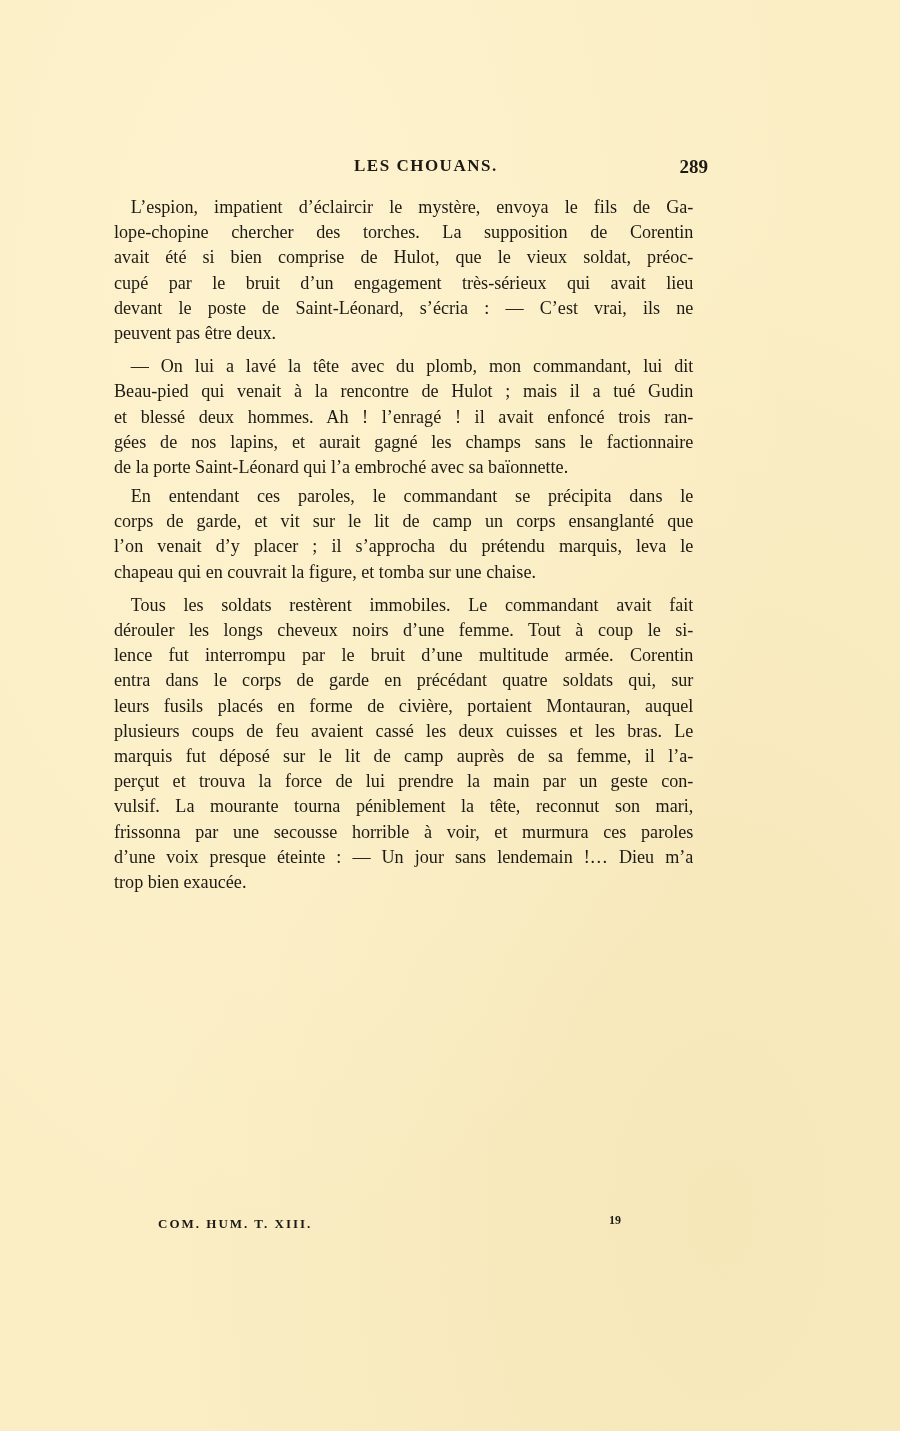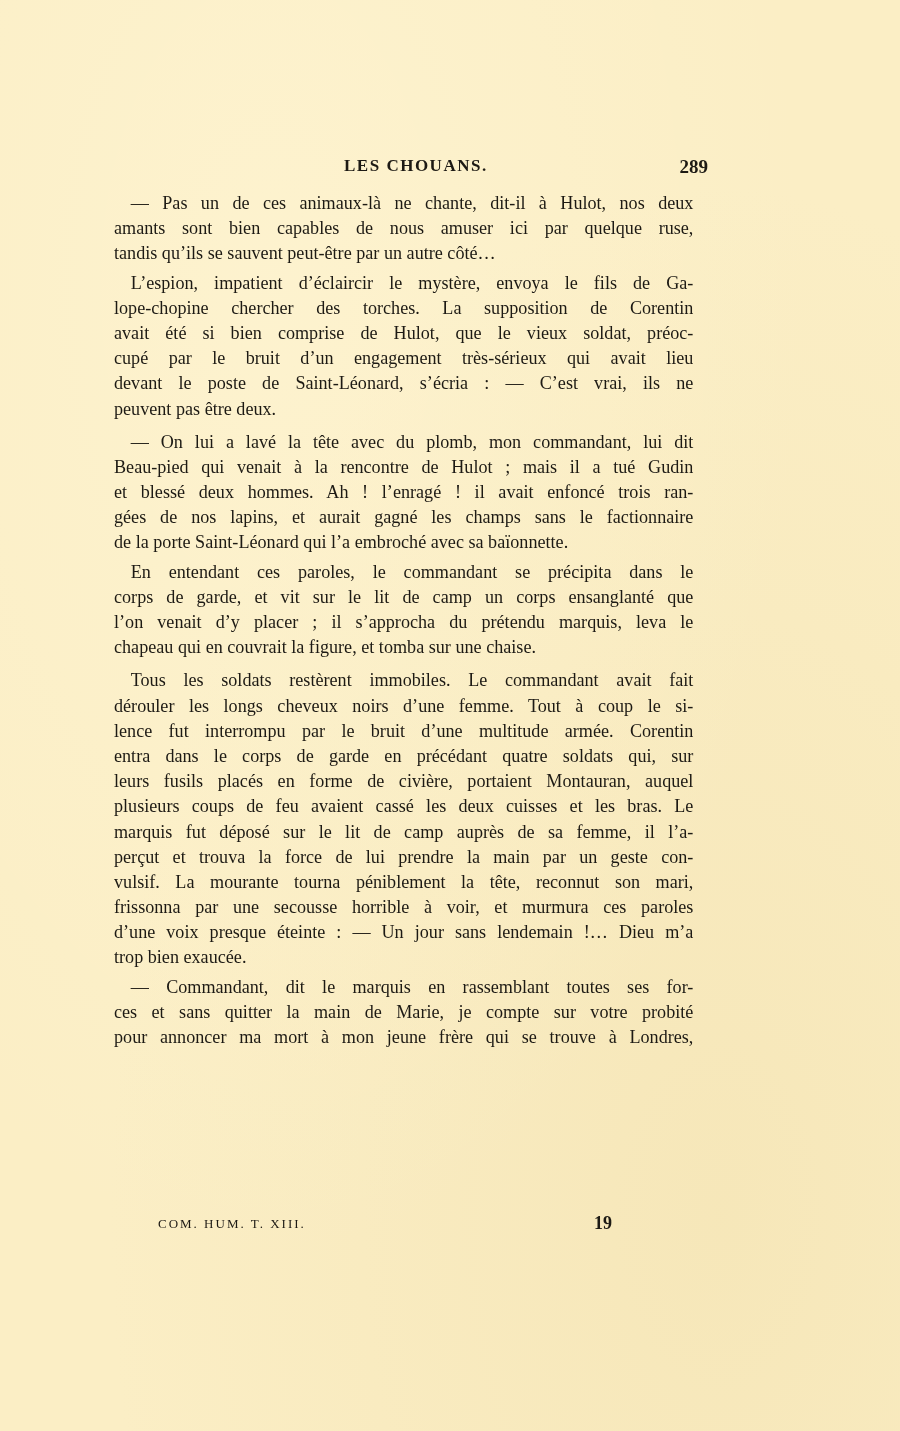--- a/index.html
+++ b/index.html
@@ -27,21 +27,21 @@
     }
     .header {
       position: absolute;
       left: 112px;
       top: 156px;
       width: 580px;
       height: 30px;
     }
     .running-title {
       position: absolute;
-      left: 232px;
+      left: 242px;
       top: 0;
       font-size: 17px;
       font-weight: bold;
       letter-spacing: 1.5px;
     }
     .page-number {
       position: absolute;
       right: -16px;
       top: 0;
       font-size: 19px;
@@ -79,48 +79,43 @@
       left: 158px;
       top: 1213px;
       width: 480px;
       height: 30px;
     }
     .signature {
       position: absolute;
       left: 0;
       top: 3px;
       font-size: 13px;
-      font-weight: normal;
+      font-weight: bold;
       letter-spacing: 2px;
     }
     .signature-number {
       position: absolute;
-      left: 436px;
+      left: 451px;
       top: 0;
-      font-size: 18px;
+      font-size: 12px;
       font-weight: bold;
     }
   </style>
 </head>
 <body>
 
 <div class="page">
 
   <div class="header">
     <span class="running-title">LES CHOUANS.</span>
     <span class="page-number">289</span>
   </div>
 
   <div class="body-text" id="body-text">
       <div class="para-gap"></div>
-      <div class="paragraph">
-        <div class="line indent">— Pas un de ces animaux-là ne chante, dit-il à Hulot, nos deux</div>
-        <div class="line">amants sont bien capables de nous amuser ici par quelque ruse,</div>
-        <div class="line last">tandis qu’ils se sauvent peut-être par un autre côté…</div>
-      </div>
       <div class="para-gap"></div>
       <div class="paragraph">
         <div class="line indent">L’espion, impatient d’éclaircir le mystère, envoya le fils de Ga-</div>
         <div class="line">lope-chopine chercher des torches. La supposition de Corentin</div>
         <div class="line">avait été si bien comprise de Hulot, que le vieux soldat, préoc-</div>
         <div class="line">cupé par le bruit d’un engagement très-sérieux qui avait lieu</div>
         <div class="line">devant le poste de Saint-Léonard, s’écria : — C’est vrai, ils ne</div>
         <div class="line last">peuvent pas être deux.</div>
       </div>
       <div class="para-gap"></div>
@@ -149,25 +144,20 @@
         <div class="line">leurs fusils placés en forme de civière, portaient Montauran, auquel</div>
         <div class="line">plusieurs coups de feu avaient cassé les deux cuisses et les bras. Le</div>
         <div class="line">marquis fut déposé sur le lit de camp auprès de sa femme, il l’a-</div>
         <div class="line">perçut et trouva la force de lui prendre la main par un geste con-</div>
         <div class="line">vulsif. La mourante tourna péniblement la tête, reconnut son mari,</div>
         <div class="line">frissonna par une secousse horrible à voir, et murmura ces paroles</div>
         <div class="line">d’une voix presque éteinte : — Un jour sans lendemain !… Dieu m’a</div>
         <div class="line last">trop bien exaucée.</div>
       </div>
       <div class="para-gap"></div>
-      <div class="paragraph">
-        <div class="line indent">— Commandant, dit le marquis en rassemblant toutes ses for-</div>
-        <div class="line">ces et sans quitter la main de Marie, je compte sur votre probité</div>
-        <div class="line">pour annoncer ma mort à mon jeune frère qui se trouve à Londres,</div>
-      </div>
     </div>
 
   <div class="footer">
     <span class="signature">COM. HUM. T. XIII.</span>
     <span class="signature-number">19</span>
   </div>
 
 </div>
 
 </body></html>

